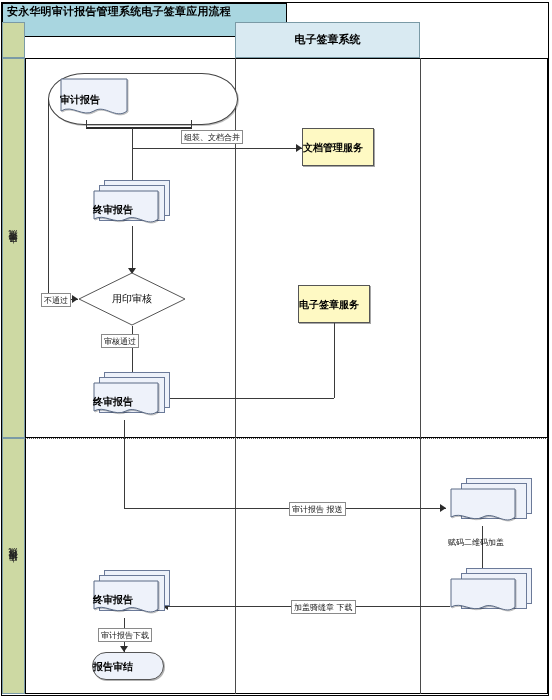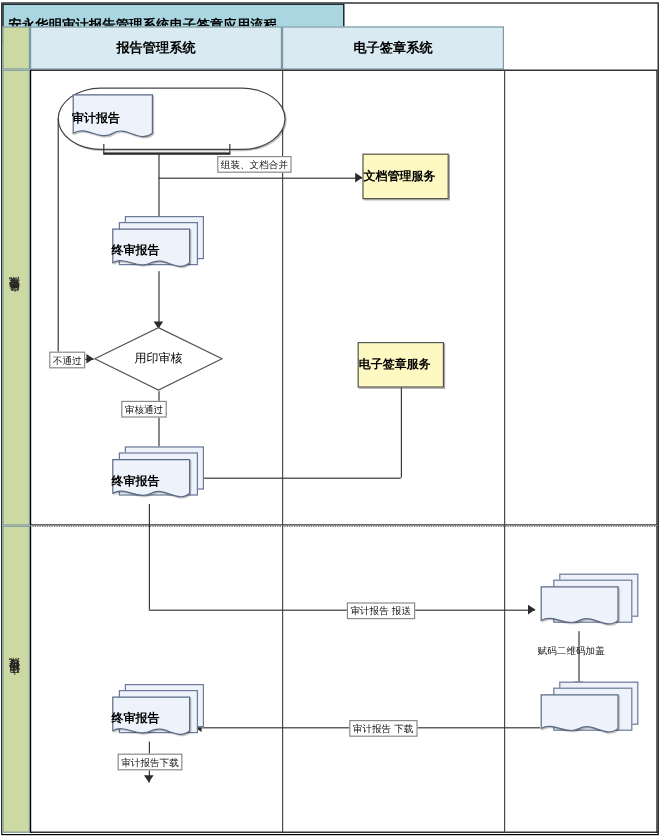--- a/index.html
+++ b/index.html
@@ -4,21 +4,21 @@
 <style>
   html,body{margin:0;padding:0;background:#ffffff;}
   body{font-family:"DejaVu Sans","Liberation Sans",sans-serif;}
   #page{position:relative;width:552px;height:700px;background:#fff;overflow:hidden;}
 
   
   .outer-frame{position:absolute;left:1px;top:2px;width:548px;height:694px;border:1px solid #000;box-sizing:border-box;}
 
   
   .title-bar{position:absolute;left:2px;top:3px;width:285px;height:34px;background:#a9d6e0;
-             border:1px solid #000;box-sizing:border-box;display:flex;align-items:center;padding-left:4px;}
+             border:1px solid #000;box-sizing:border-box;display:flex;align-items:flex-start;padding-left:4px;}
   .title-bar span{font-size:11px;font-weight:bold;color:#000;letter-spacing:.2px;white-space:nowrap;}
 
   
   .hdr{position:absolute;top:22px;height:36px;background:#d9eaf2;border:1px solid #7a9aa6;
        box-sizing:border-box;display:flex;align-items:center;justify-content:center;text-align:center;}
   .hdr span{font-size:11px;font-weight:bold;color:#000;line-height:14px;}
   .hdr-spacer{position:absolute;top:22px;left:2px;width:23px;height:36px;background:#cdd9a3;border:1px solid #7a9aa6;box-sizing:border-box;}
   .hdr-a{left:25px;width:210px;}
   .hdr-b{left:235px;width:185px;}
   .hdr-c{left:420px;width:128px;}
@@ -86,23 +86,20 @@
 
 <div id="page">
 
   <div class="outer-frame"></div>
 
   <div class="title-bar">
     <span>安永华明审计报告管理系统电子签章应用流程</span>
   </div>
 
   <div class="hdr-spacer"></div>
-  <div class="hdr hdr-a">
-    <span>报告管理系统</span>
-  </div>
   <div class="hdr hdr-b">
     <span>电子签章系统</span>
   </div>
 
   <div class="lane-label lane-1">
     <span>电子签章流程</span>
   </div>
   <div class="lane-label lane-2">
     <span>中注协报告流程</span>
   </div>
@@ -218,32 +215,35 @@
   <div class="shape doc" style="left:450px;top:578px;width:66px;height:38px;">
     <svg width="66" height="38" viewBox="0 0 66 38">
       <path d="M1,1 H65 V29 C55,38 44,23 33,29 C22,35 11,23 1,29 Z" fill="#eef2fa" stroke="#5a6a85" stroke-width="1"></path>
     </svg>
     <span class="lbl"></span>
   </div>
 
   <div class="ln lnh" style="left:168px;top:606px;width:282px;"></div>
   <div class="arrow ar-left" style="left:162px;top:602px;"></div>
   <div class="elabel" style="left:291px;top:600px;">
-    <span>审计报告 下载</span>
+    <span>加盖骑缝章 下载</span>
   </div>
 
   <div class="stack-bg" style="left:104px;top:570px;width:66px;height:36px;"></div>
   <div class="stack-bg" style="left:99px;top:575px;width:66px;height:36px;"></div>
   <div class="shape doc" style="left:93px;top:580px;width:66px;height:38px;">
     <svg width="66" height="38" viewBox="0 0 66 38">
       <path d="M1,1 H65 V29 C55,38 44,23 33,29 C22,35 11,23 1,29 Z" fill="#eef2fa" stroke="#5a6a85" stroke-width="1"></path>
     </svg>
     <span class="lbl">终审报告</span>
   </div>
 
   <div class="ln lnv" style="left:124px;top:618px;height:34px;"></div>
   <div class="arrow ar-down" style="left:120px;top:646px;"></div>
   <div class="elabel" style="left:98px;top:628px;">
     <span>审计报告下载</span>
   </div>
 
+  <div class="shape terminal" style="left:92px;top:652px;width:72px;height:28px;">
+    <span>报告审结</span>
+  </div>
 
 </div>
 
 </body></html>

